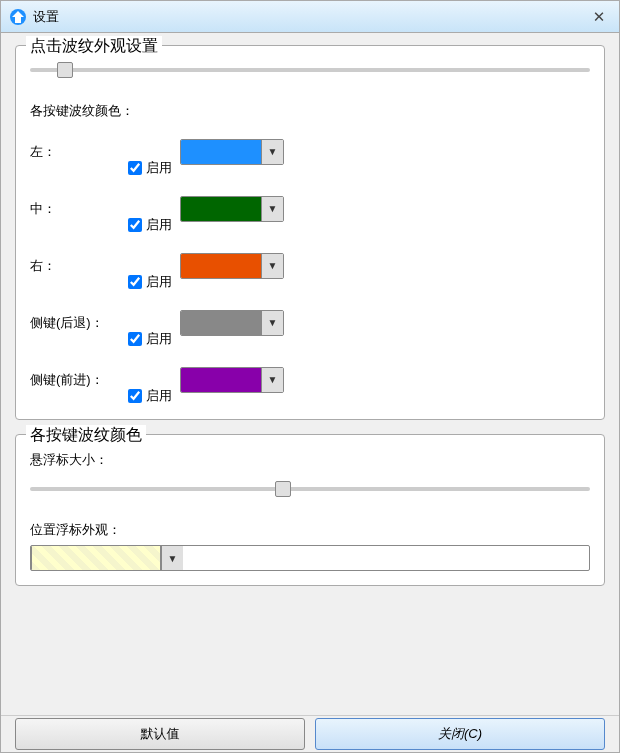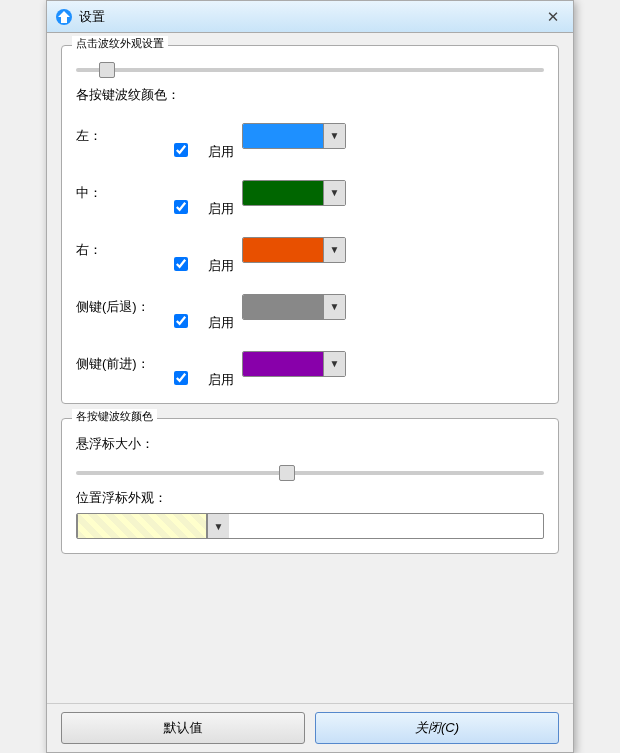--- a/index.html
+++ b/index.html
@@ -7,21 +7,21 @@
     body {
       font-family: "Microsoft YaHei", "SimSun", sans-serif;
       font-size: 13px;
       background: #f0f0f0;
       display: flex;
       align-items: flex-start;
       justify-content: center;
     }
 
     .window {
-      width: 528px;
+      width: 620px;
       min-height: 753px;
       background: #f0f0f0;
       border: 1px solid #aaa;
       box-shadow: 2px 2px 8px rgba(0,0,0,0.3);
       display: flex;
       flex-direction: column;
     }
 
     .title-bar {
       background: linear-gradient(to bottom, #e8f4fd, #c8e4f8);
@@ -74,29 +74,29 @@
       background: #fff;
       position: relative;
     }
 
     .group-box-title {
       position: absolute;
       top: -10px;
       left: 10px;
       background: #fff;
       padding: 0 4px;
-      font-size: 11px;
+      font-size: 16px;
       color: #000;
     }
 
     .section-label {
       font-size: 13px;
       color: #000;
       margin-bottom: 6px;
-      margin-top: 3px;
+      margin-top: 19px;
     }
 
     .slider-container {
       padding: 4px 0 8px 0;
     }
 
     .slider {
       -webkit-appearance: none;
       appearance: none;
       width: 100%;
@@ -132,21 +132,22 @@
     }
 
     .color-row-label {
       width: 90px;
       font-size: 13px;
       color: #000;
     }
 
     .checkbox-label {
       display: flex;
-      gap: 20px;
+      align-items: center;
+      gap: 4px;
       font-size: 13px;
       color: #000;
       cursor: pointer;
       margin-top: 33px;
     }
 
     .checkbox-label input[type="checkbox"] {
       width: 14px;
       height: 14px;
       cursor: pointer;
@@ -201,21 +202,21 @@
       align-items: center;
       border: 1px solid #888;
       border-radius: 2px;
       overflow: hidden;
       height: 26px;
     }
 
     .footer {
       display: flex;
       gap: 10px;
-      padding: 8px 14px;
+      padding: 2px 14px;
       background: #f0f0f0;
       border-top: 1px solid #ccc;
     }
 
     .btn {
       flex: 1;
       height: 32px;
       border: 1px solid #888;
       border-radius: 3px;
       font-size: 13px;

